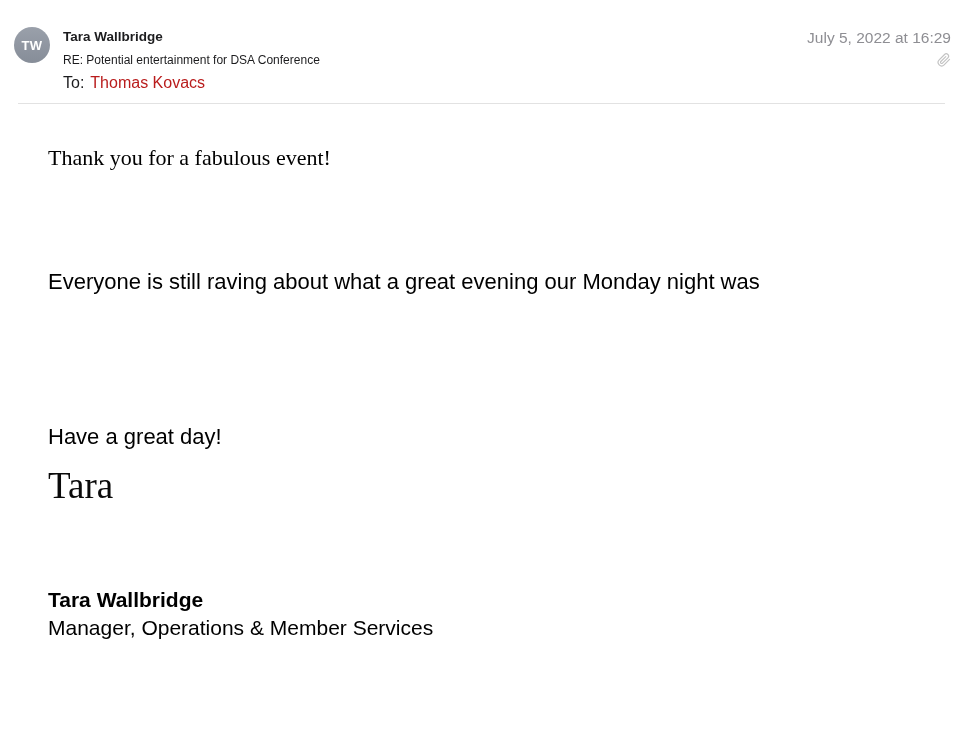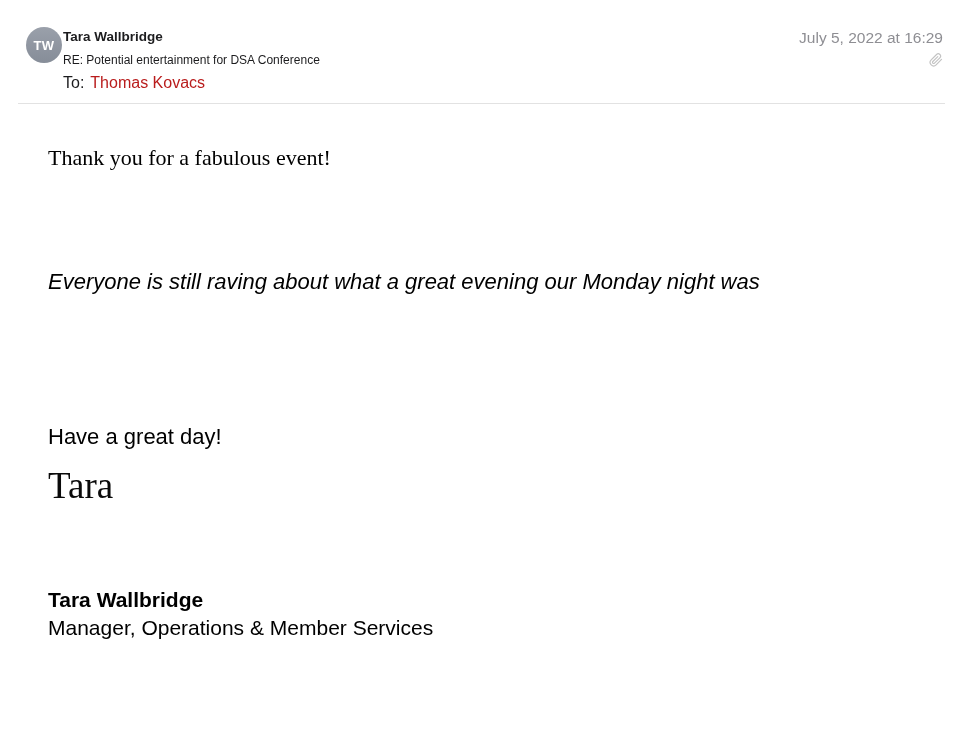--- a/index.html
+++ b/index.html
@@ -1,37 +1,37 @@
 <!DOCTYPE html>
 <html><head>
 <meta charset="utf-8">
 <style>
   * { margin:0; padding:0; box-sizing:border-box; }
   html,body { width:967px; height:743px; background:#ffffff; overflow:hidden;
               font-family:"Liberation Sans", sans-serif; -webkit-font-smoothing:antialiased; }
   .email-header { position:absolute; top:0; left:0; right:0; height:103px; background:#fff; }
-  .avatar { position:absolute; left:26px; top:27px; width:36px; height:36px; border-radius:50%;
+  .avatar { position:absolute; left:14px; top:27px; width:36px; height:36px; border-radius:50%;
             background:linear-gradient(180deg,#9aa0aa 0%, #868d98 100%);
             color:#ffffff; font-size:13px; font-weight:bold; letter-spacing:.3px;
             display:flex; align-items:center; justify-content:center; }
   .hdr-col { position:absolute; left:63px; top:28px; }
   .sender-name { font-size:13.5px; font-weight:bold; color:#1c1c1e; line-height:18px; }
   .subject-line { font-size:12px; color:#1c1c1e; line-height:22px; margin-top:3px; }
   .to-line { font-size:16px; line-height:22px; margin-top:1px; color:#1c1c1e; }
   .to-recipient { color:#b91c1c; margin-left:6px; }
-  .hdr-right { position:absolute; right:24px; top:28px; text-align:right; }
+  .hdr-right { position:absolute; right:16px; top:28px; text-align:right; }
   .date-text { font-size:15.5px; color:#8e8e93; line-height:20px; }
   .clip-wrap { margin-top:5px; display:inline-block; }
   .divider { position:absolute; top:103px; left:18px; right:22px; height:1px; background:#e2e2e2; }
 
   .email-body { position:absolute; left:48px; top:142px; width:890px; color:#000000; }
   .email-body .line, .email-body p, .sig-line { white-space:pre-wrap; }
   .p-greeting { font-size:22px; line-height:31px; margin-bottom:31px;font-family:Liberation Serif, serif; }
   .p-main { font-size:22px; line-height:31px; margin-bottom:62px; }
-  .p-main .line { display:block;font-style:italic; }
+  .p-main .line { display:block; }
   .p-closing { font-size:22px; line-height:31px; margin-bottom:12px; }
   .script-name { font-family:"Liberation Serif", serif; font-size:37px; line-height:44px;
                  margin-bottom:78px; color:#0a0a0a; }
   .sig-name { font-size:21px; line-height:28px; font-weight:bold; }
   .sig-title { font-size:21px; line-height:28px; margin-bottom:40px; }
 </style>
 </head>
 <body>
 
 <div class="email-header">

